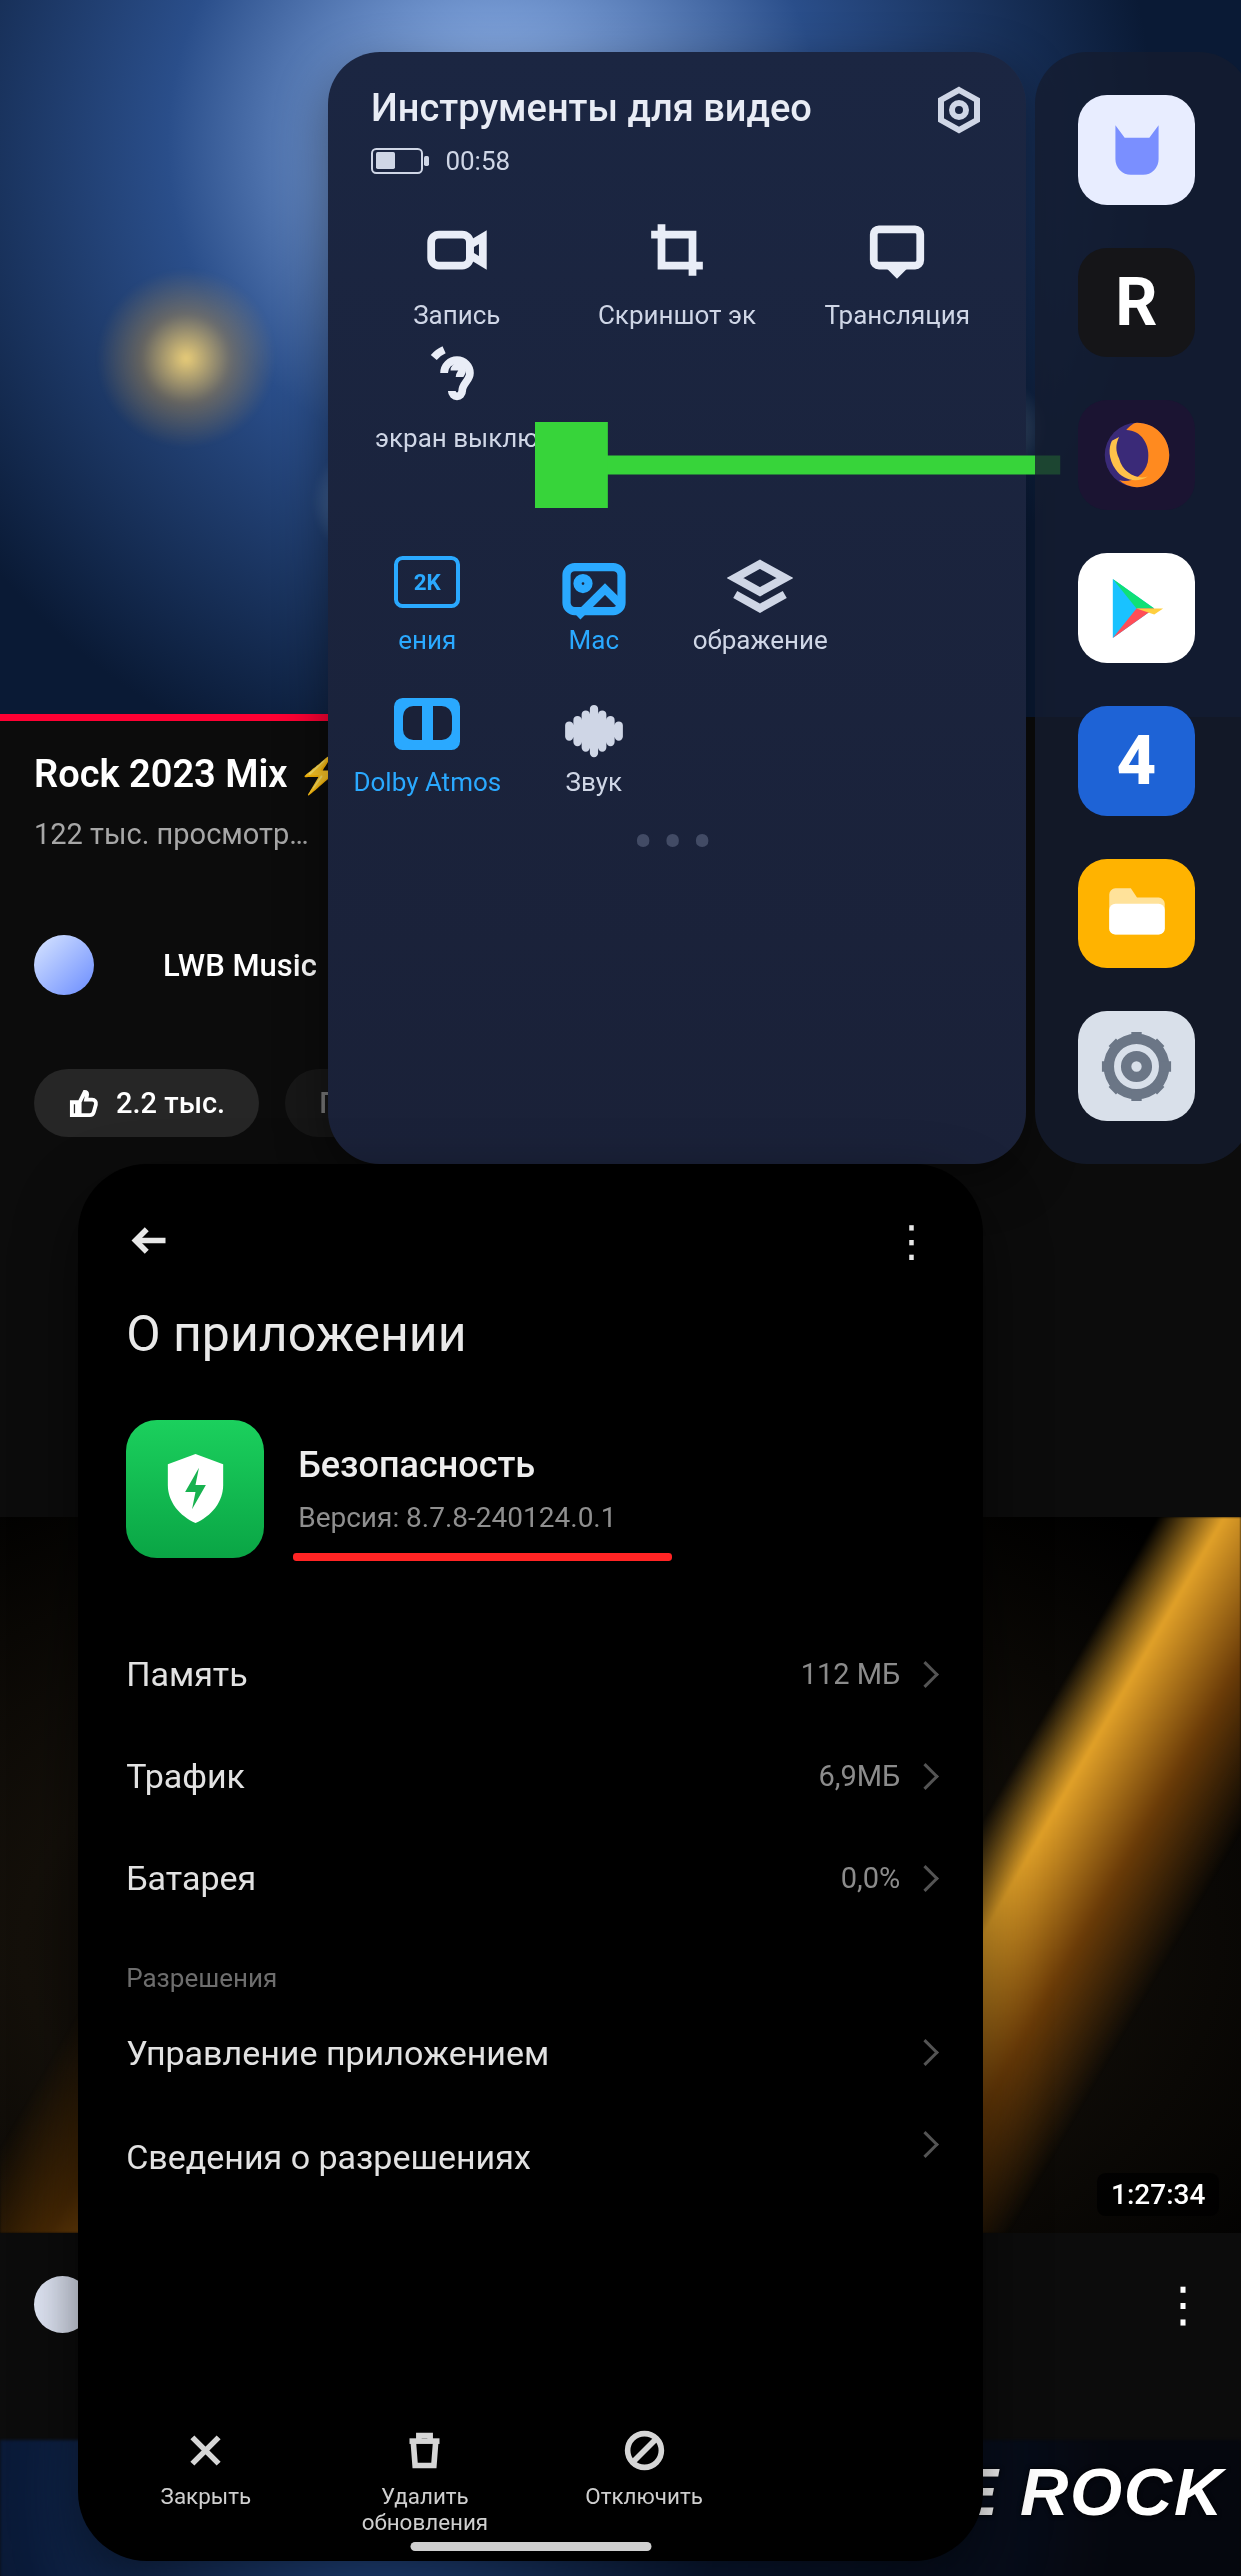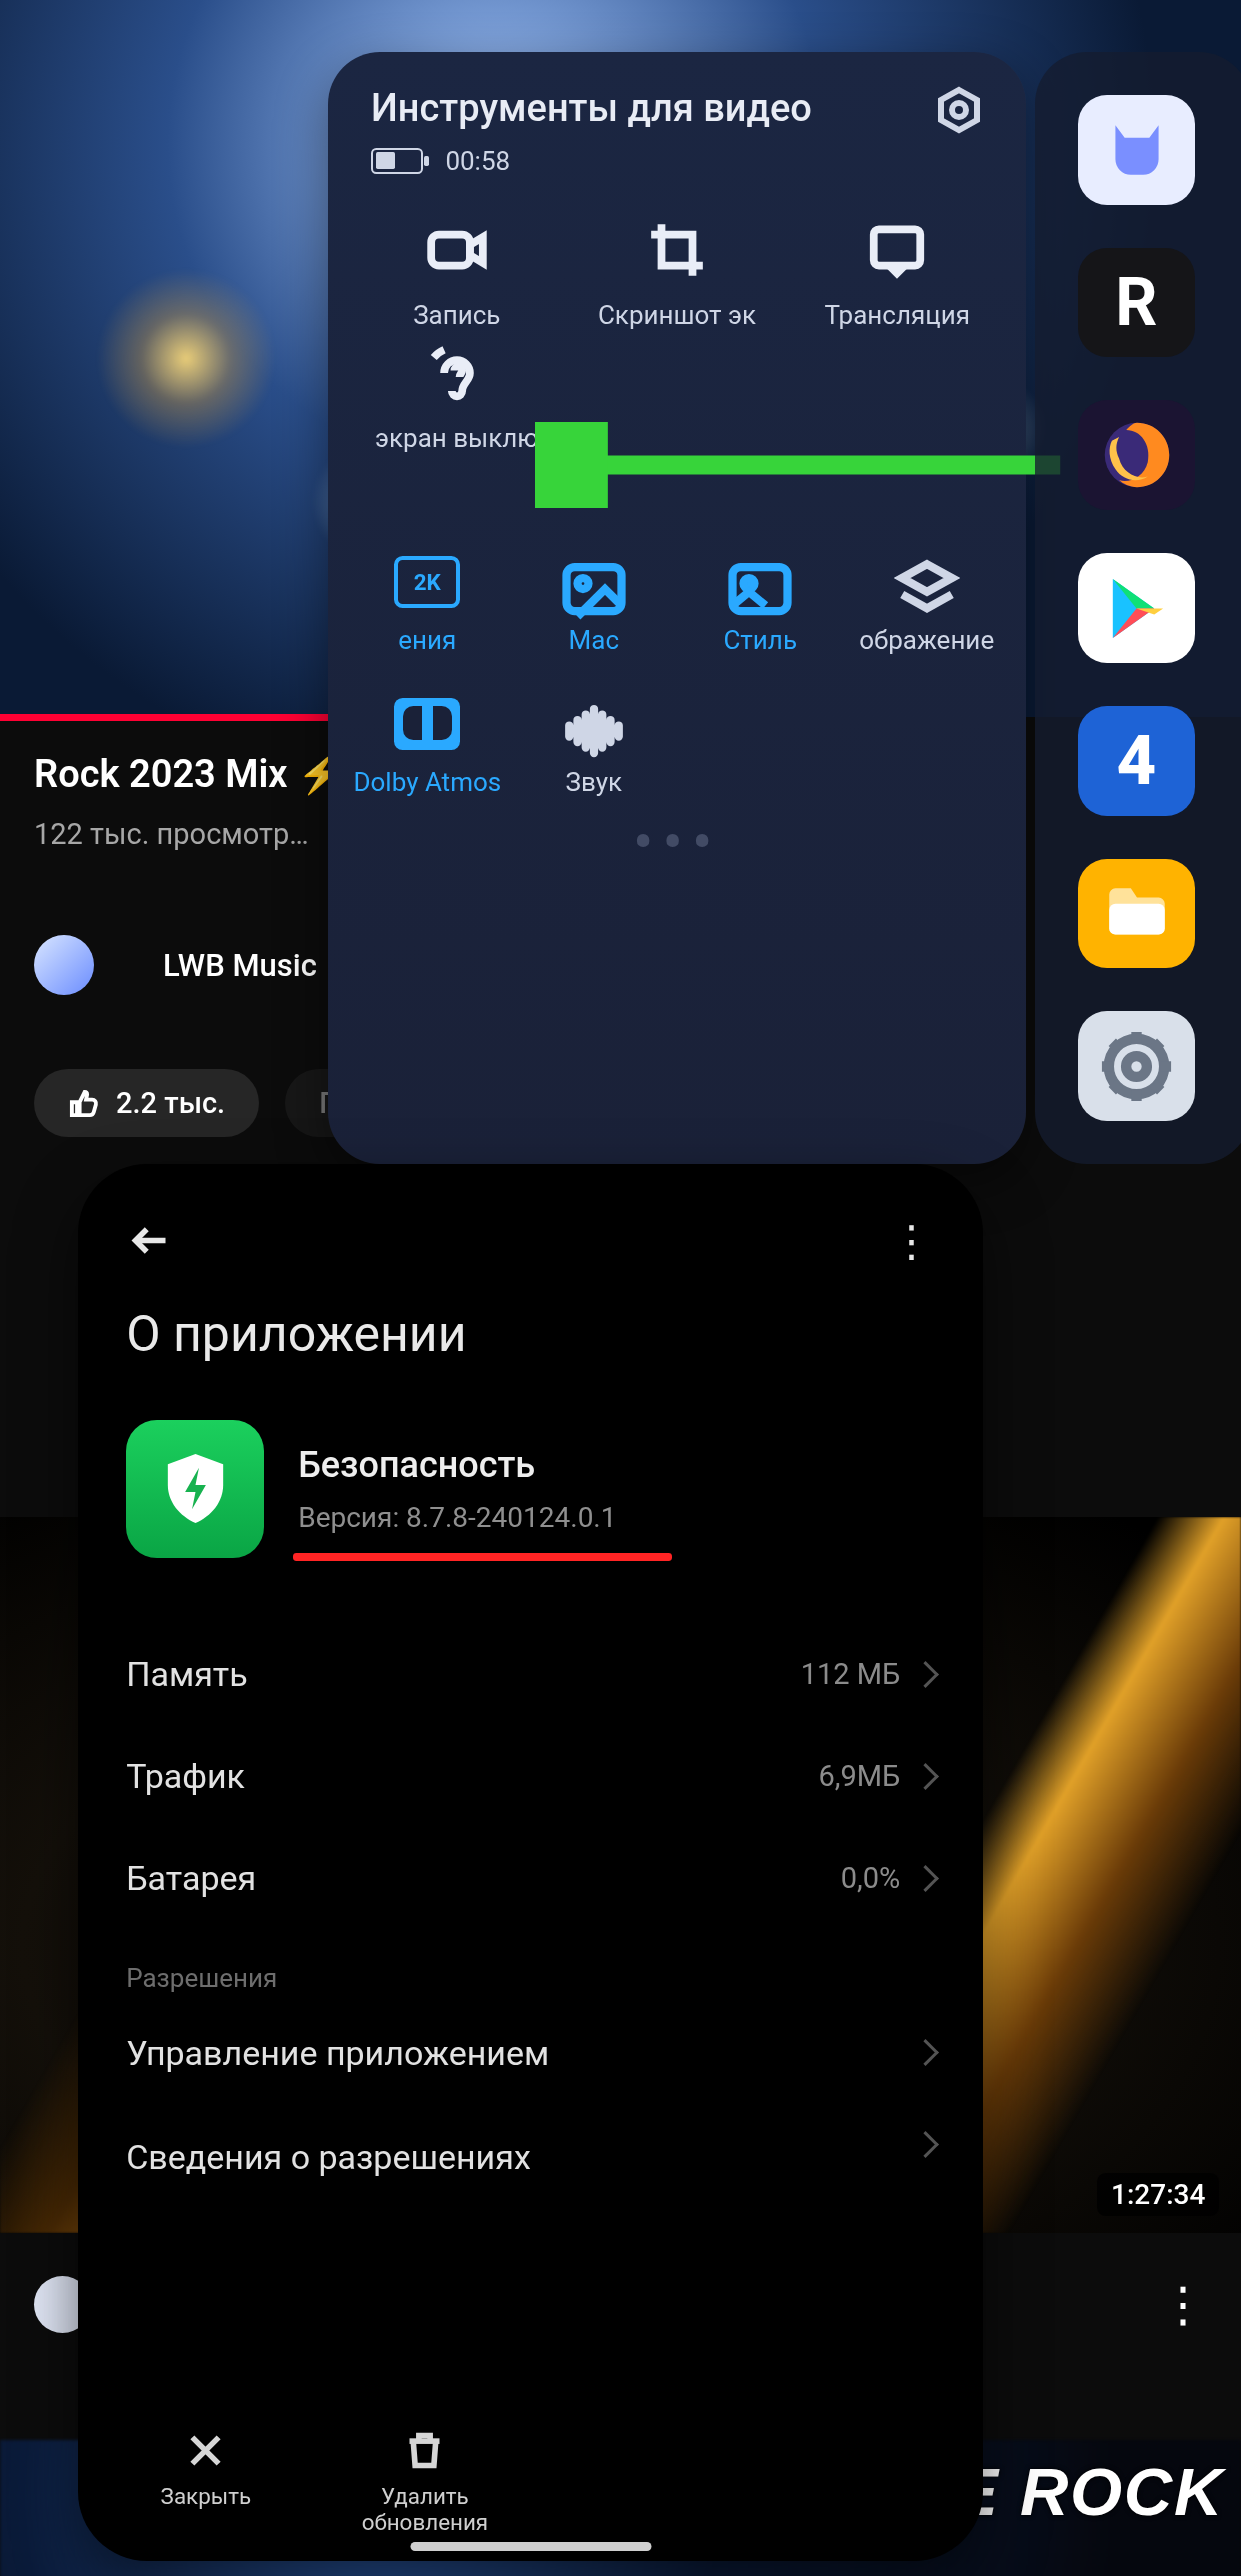--- a/index.html
+++ b/index.html
@@ -307,28 +307,20 @@
     </div>
     <div class="tile">
       <div class="tile-icon-box"><svg viewBox="0 0 24 24" fill="none" stroke="#2aa9ff">
             <rect x="2" y="4" width="20" height="16" rx="3"></rect>
             <circle cx="8" cy="10" r="2"></circle>
             <path d="M22 18l-6-6-10 10"></path>
           </svg></div>
       <div class="tile-label blue">Мас</div>
     </div>
     <div class="tile">
-      <div class="tile-icon-box"><svg viewBox="0 0 24 24" fill="none" stroke="#2aa9ff">
-            <rect x="2" y="4" width="20" height="16" rx="3"></rect>
-            <circle cx="8" cy="10" r="2" fill="#2aa9ff"></circle>
-            <path d="M2 18l6-5 6 5"></path>
-          </svg></div>
-      <div class="tile-label blue">Стиль</div>
-    </div>
-    <div class="tile">
       <div class="tile-icon-box"><svg viewBox="0 0 24 24" fill="none" stroke="#cfd6e6">
             <path d="M12 3l9 5-9 5-9-5 9-5z"></path>
             <path d="M3 14l9 5 9-5"></path>
           </svg></div>
       <div class="tile-label white">ображение</div>
     </div>
   </div>
 
   <div class="vt-row3">
     <div class="tile">
@@ -473,17 +465,24 @@
       <span>Закрыть</span>
     </div>
     <div class="sa">
       <svg viewBox="0 0 24 24" fill="none" stroke="currentColor">
           <path d="M4 7h16"></path>
           <path d="M9 7V4h6v3"></path>
           <path d="M6 7l1 13h10l1-13"></path>
         </svg>
       <span>Удалить обновления</span>
     </div>
+    <div class="sa">
+      <svg viewBox="0 0 24 24" fill="none" stroke="currentColor">
+          <circle cx="12" cy="12" r="9"></circle>
+          <path d="M6 18L18 6"></path>
+        </svg>
+      <span>Отключить</span>
+    </div>
   </div>
 
   <div class="home-indicator"></div>
 </div>
 
 
 </body></html>

